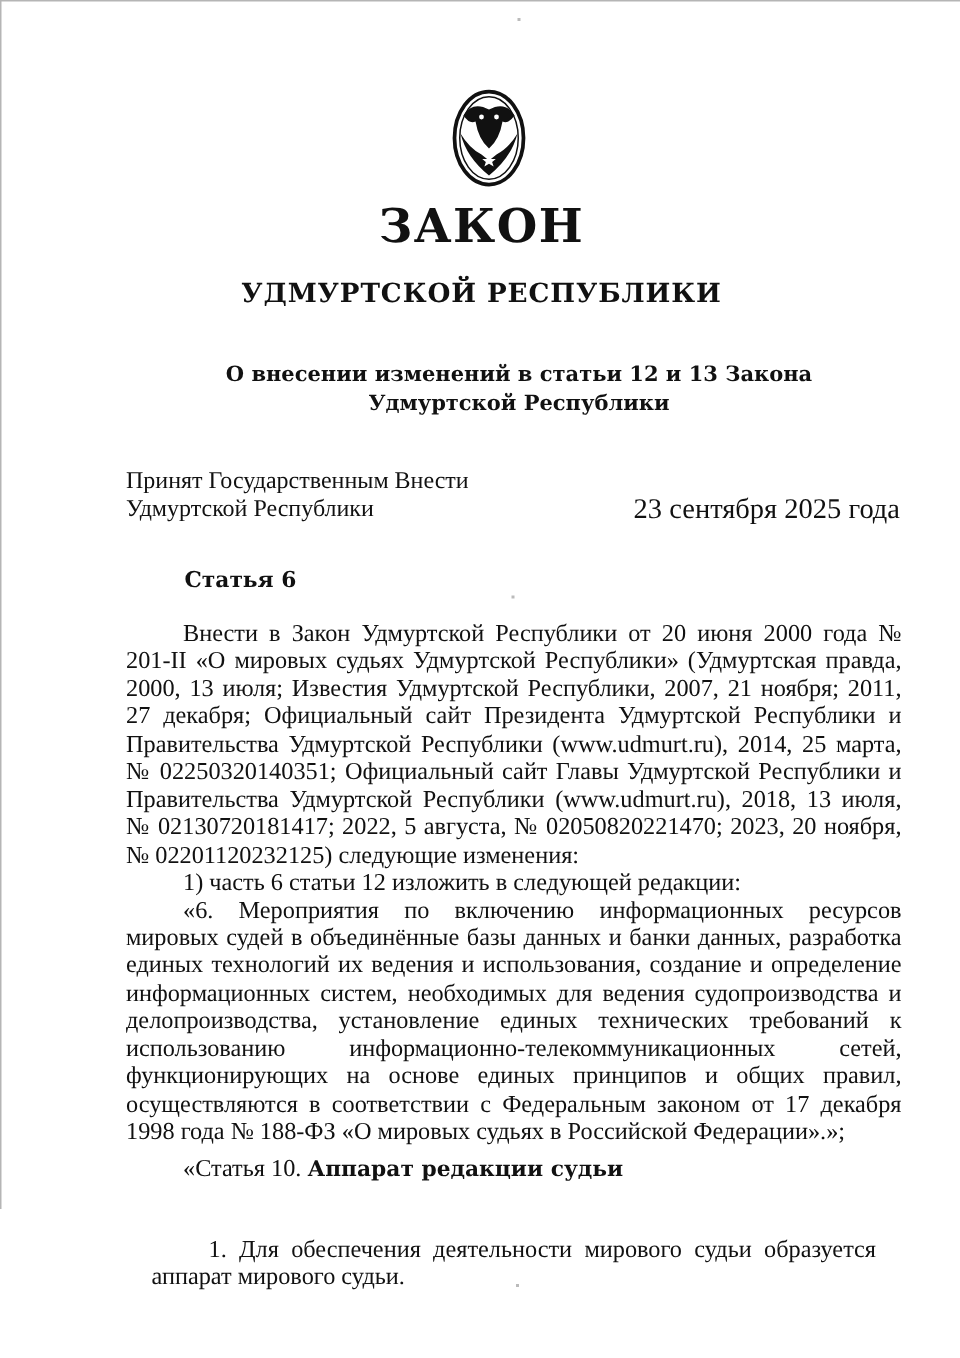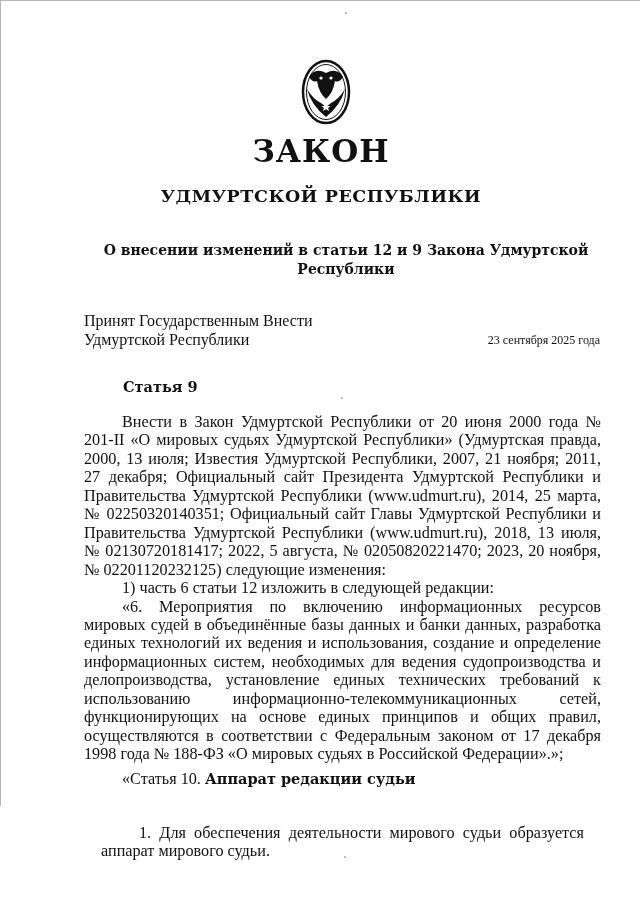--- a/index.html
+++ b/index.html
@@ -20,21 +20,21 @@
     font-family:"DejaVu Serif", serif; font-weight:bold; font-size:17.5px; letter-spacing:0.6px;
   }
   .subject {
     position:absolute; left:100px; width:490px; top:240px; text-align:center;
     font-family:"DejaVu Serif", serif; font-weight:bold; font-size:14px; line-height:19px;
   }
   .adopted {
     position:absolute; left:83px; top:311px; font-size:16px; line-height:18.5px;
   }
   .adopted-date {
-    position:absolute; right:40px; top:329.5px; font-size:12px; line-height:18.5px;
+    position:absolute; right:40px; top:329.5px; font-size:19px; line-height:18.5px;
   }
   .article-heading {
     position:absolute; left:122px; top:377px; font-family:"DejaVu Serif", serif;
     font-weight:bold; font-size:14.5px;
   }
   .body-text {
     position:absolute; left:83px; width:517px; top:412px;
     font-size:16.2px; line-height:18.45px; text-align:justify;
   }
   .body-text p { margin:0; text-indent:38px; }
@@ -61,30 +61,30 @@
     <path d="M6 30 Q10 46 25 58 Q40 46 44 30 Q38 40 30 44 L25 48 L20 44 Q12 40 6 30 Z" fill="#111"></path>
     <circle cx="20" cy="19" r="1.6" fill="#fff"></circle>
     <circle cx="30" cy="19" r="1.6" fill="#fff"></circle>
     <path d="M25 44 l1.5 3 3 0 -2.4 2 1 3 -3.1 -1.8 -3.1 1.8 1 -3 -2.4 -2 3 0 z" fill="#fff"></path>
   </svg>
 
   <div class="title-main">ЗАКОН</div>
   <div class="title-sub">УДМУРТСКОЙ РЕСПУБЛИКИ</div>
 
   <div class="subject">
-    <div>О внесении изменений в статьи 12 и 9 Закона Удмуртской Республики</div>
+    <div>О внесении изменений в статьи 12 и 13 Закона Удмуртской Республики</div>
   </div>
 
   <div class="adopted">
     <div>Принят Государственным Внести</div>
     <div>Удмуртской Республики</div>
   </div>
   <div class="adopted-date">23 сентября 2025 года</div>
 
-  <div class="article-heading">Статья 9</div>
+  <div class="article-heading">Статья 6</div>
 
   <div class="body-text">
     <p>Внести в Закон Удмуртской Республики от 20 июня 2000 года № 201-II «О мировых судьях Удмуртской Республики» (Удмуртская правда, 2000, 13 июля; Известия Удмуртской Республики, 2007, 21 ноября; 2011, 27 декабря; Официальный сайт Президента Удмуртской Республики и Правительства Удмуртской Республики (www.udmurt.ru), 2014, 25 марта, № 02250320140351; Официальный сайт Главы Удмуртской Республики и Правительства Удмуртской Республики (www.udmurt.ru), 2018, 13 июля, № 02130720181417; 2022, 5 августа, № 02050820221470; 2023, 20 ноября, № 02201120232125) следующие изменения:</p>
     <p>1) часть 6 статьи 12 изложить в следующей редакции:</p>
     <p>«6. Мероприятия по включению информационных ресурсов мировых судей в объединённые базы данных и банки данных, разработка единых технологий их ведения и использования, создание и определение информационных систем, необходимых для ведения судопроизводства и делопроизводства, установление единых технических требований к использованию информационно-телекоммуникационных сетей, функционирующих на основе единых принципов и общих правил, осуществляются в соответствии с Федеральным законом от 17 декабря 1998 года № 188-ФЗ «О мировых судьях в Российской Федерации».»;</p>
   </div>
 
   <div class="art13">
     <span>«Статья 10.</span>
     <b>Аппарат редакции судьи</b>

